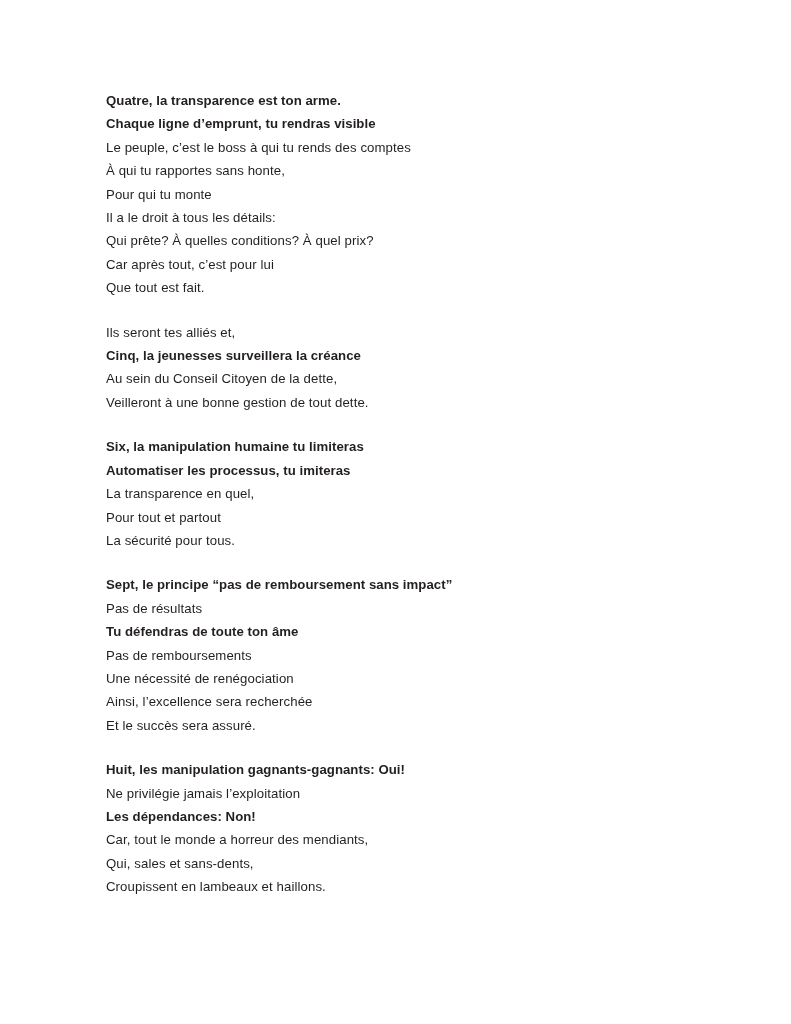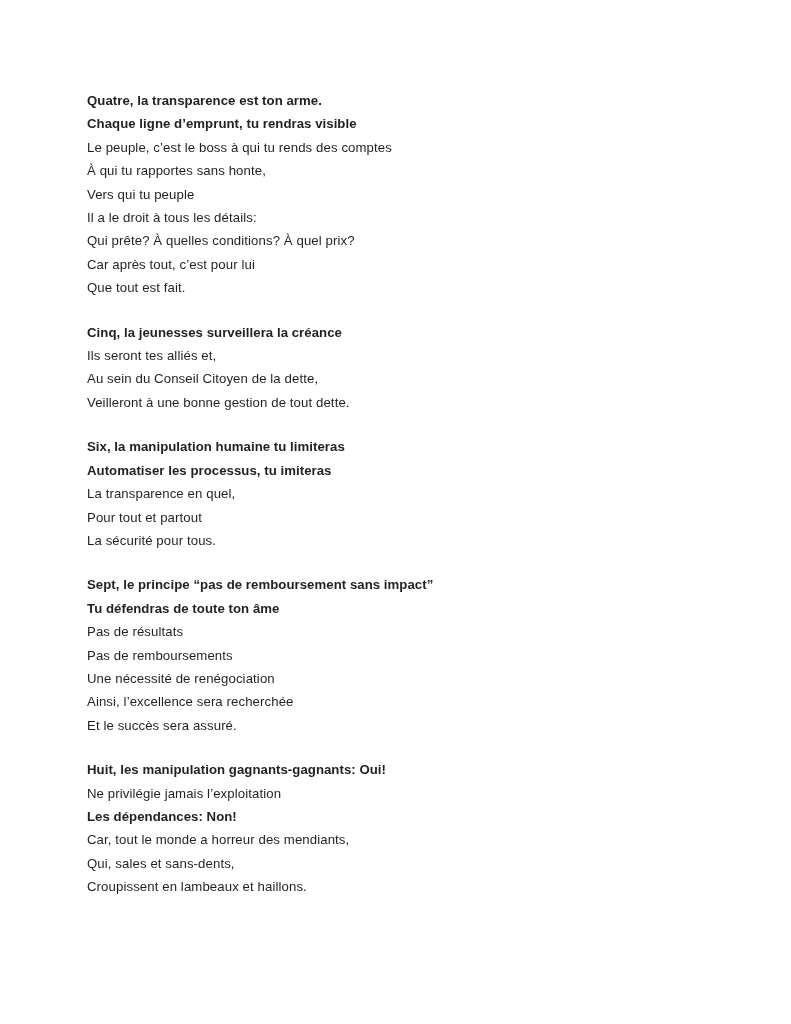--- a/index.html
+++ b/index.html
@@ -16,21 +16,21 @@
   }
   .page {
     position: relative;
     width: 791px;
     height: 1024px;
     background: #ffffff;
     box-sizing: border-box;
   }
   .content {
     position: absolute;
-    left: 87px;
+    left: 106px;
     top: 89px;
     width: 610px;
   }
   .stanza {
     margin: 0 0 21px 0;
   }
   .stanza:last-child {
     margin-bottom: 0;
   }
   .line {
@@ -48,43 +48,43 @@
 </head>
 <body>
 
 <div class="page">
   <div class="content">
       <div class="stanza">
         <div class="line bold">Quatre, la transparence est ton arme.</div>
         <div class="line bold">Chaque ligne d’emprunt, tu rendras visible</div>
         <div class="line">Le peuple, c’est le boss à qui tu rends des comptes</div>
         <div class="line">À qui tu rapportes sans honte,</div>
-        <div class="line">Vers qui tu peuple</div>
+        <div class="line">Pour qui tu monte</div>
         <div class="line">Il a le droit à tous les détails:</div>
         <div class="line">Qui prête? À quelles conditions? À quel prix?</div>
         <div class="line">Car après tout, c’est pour lui</div>
         <div class="line">Que tout est fait.</div>
       </div>
       <div class="stanza">
+        <div class="line">Ils seront tes alliés et,</div>
         <div class="line bold">Cinq, la jeunesses surveillera la créance</div>
-        <div class="line">Ils seront tes alliés et,</div>
         <div class="line">Au sein du Conseil Citoyen de la dette,</div>
         <div class="line">Veilleront à une bonne gestion de tout dette.</div>
       </div>
       <div class="stanza">
         <div class="line bold">Six, la manipulation humaine tu limiteras</div>
         <div class="line bold">Automatiser les processus, tu imiteras</div>
         <div class="line">La transparence en quel,</div>
         <div class="line">Pour tout et partout</div>
         <div class="line">La sécurité pour tous.</div>
       </div>
       <div class="stanza">
         <div class="line bold">Sept, le principe “pas de remboursement sans impact”</div>
+        <div class="line">Pas de résultats</div>
         <div class="line bold">Tu défendras de toute ton âme</div>
-        <div class="line">Pas de résultats</div>
         <div class="line">Pas de remboursements</div>
         <div class="line">Une nécessité de renégociation</div>
         <div class="line">Ainsi, l’excellence sera recherchée</div>
         <div class="line">Et le succès sera assuré.</div>
       </div>
       <div class="stanza">
         <div class="line bold">Huit, les manipulation gagnants-gagnants: Oui!</div>
         <div class="line">Ne privilégie jamais l’exploitation</div>
         <div class="line bold">Les dépendances: Non!</div>
         <div class="line">Car, tout le monde a horreur des mendiants,</div>

